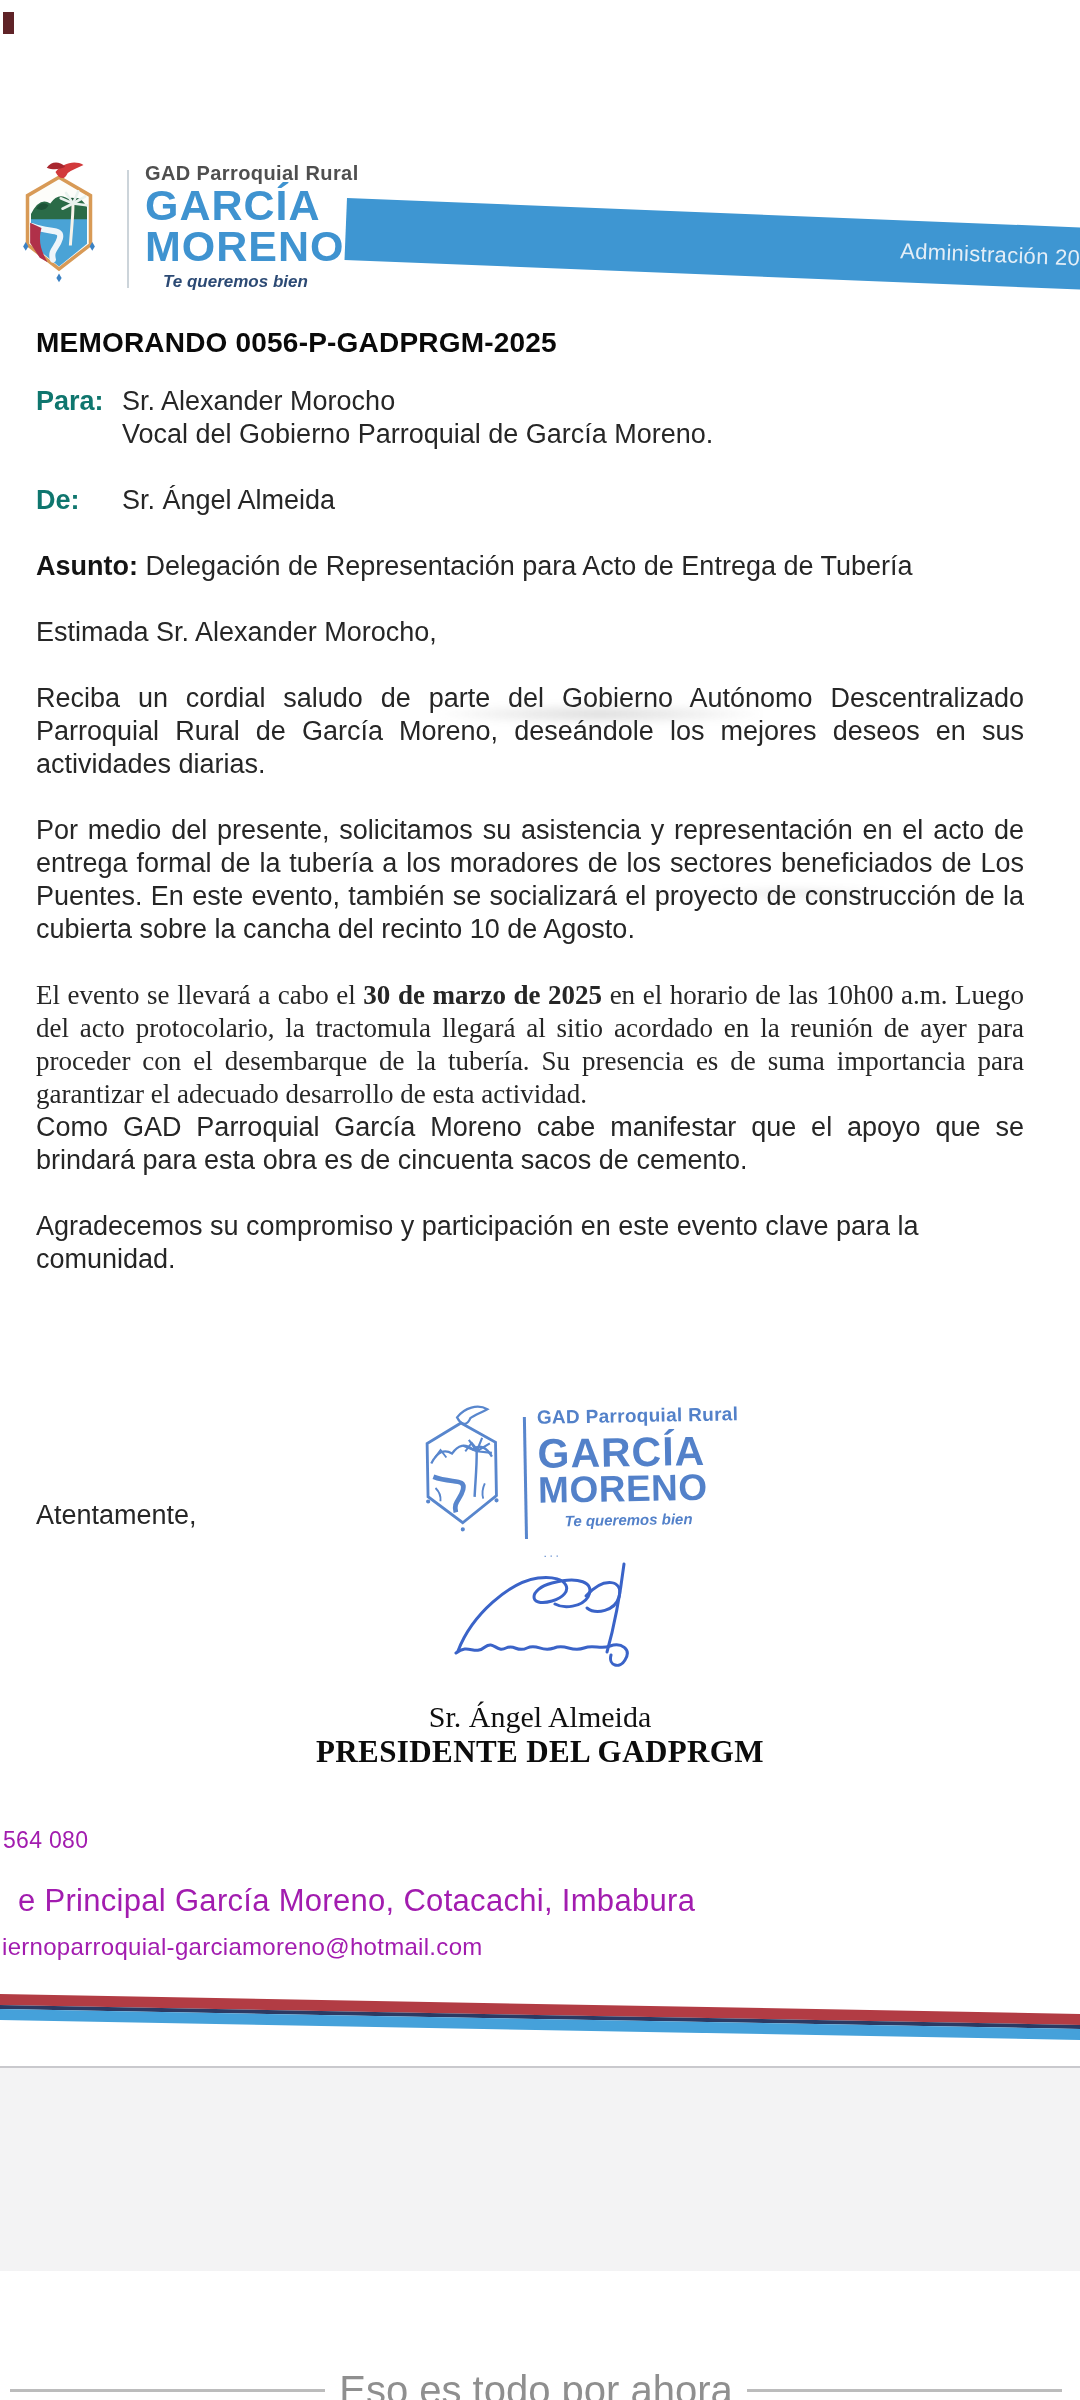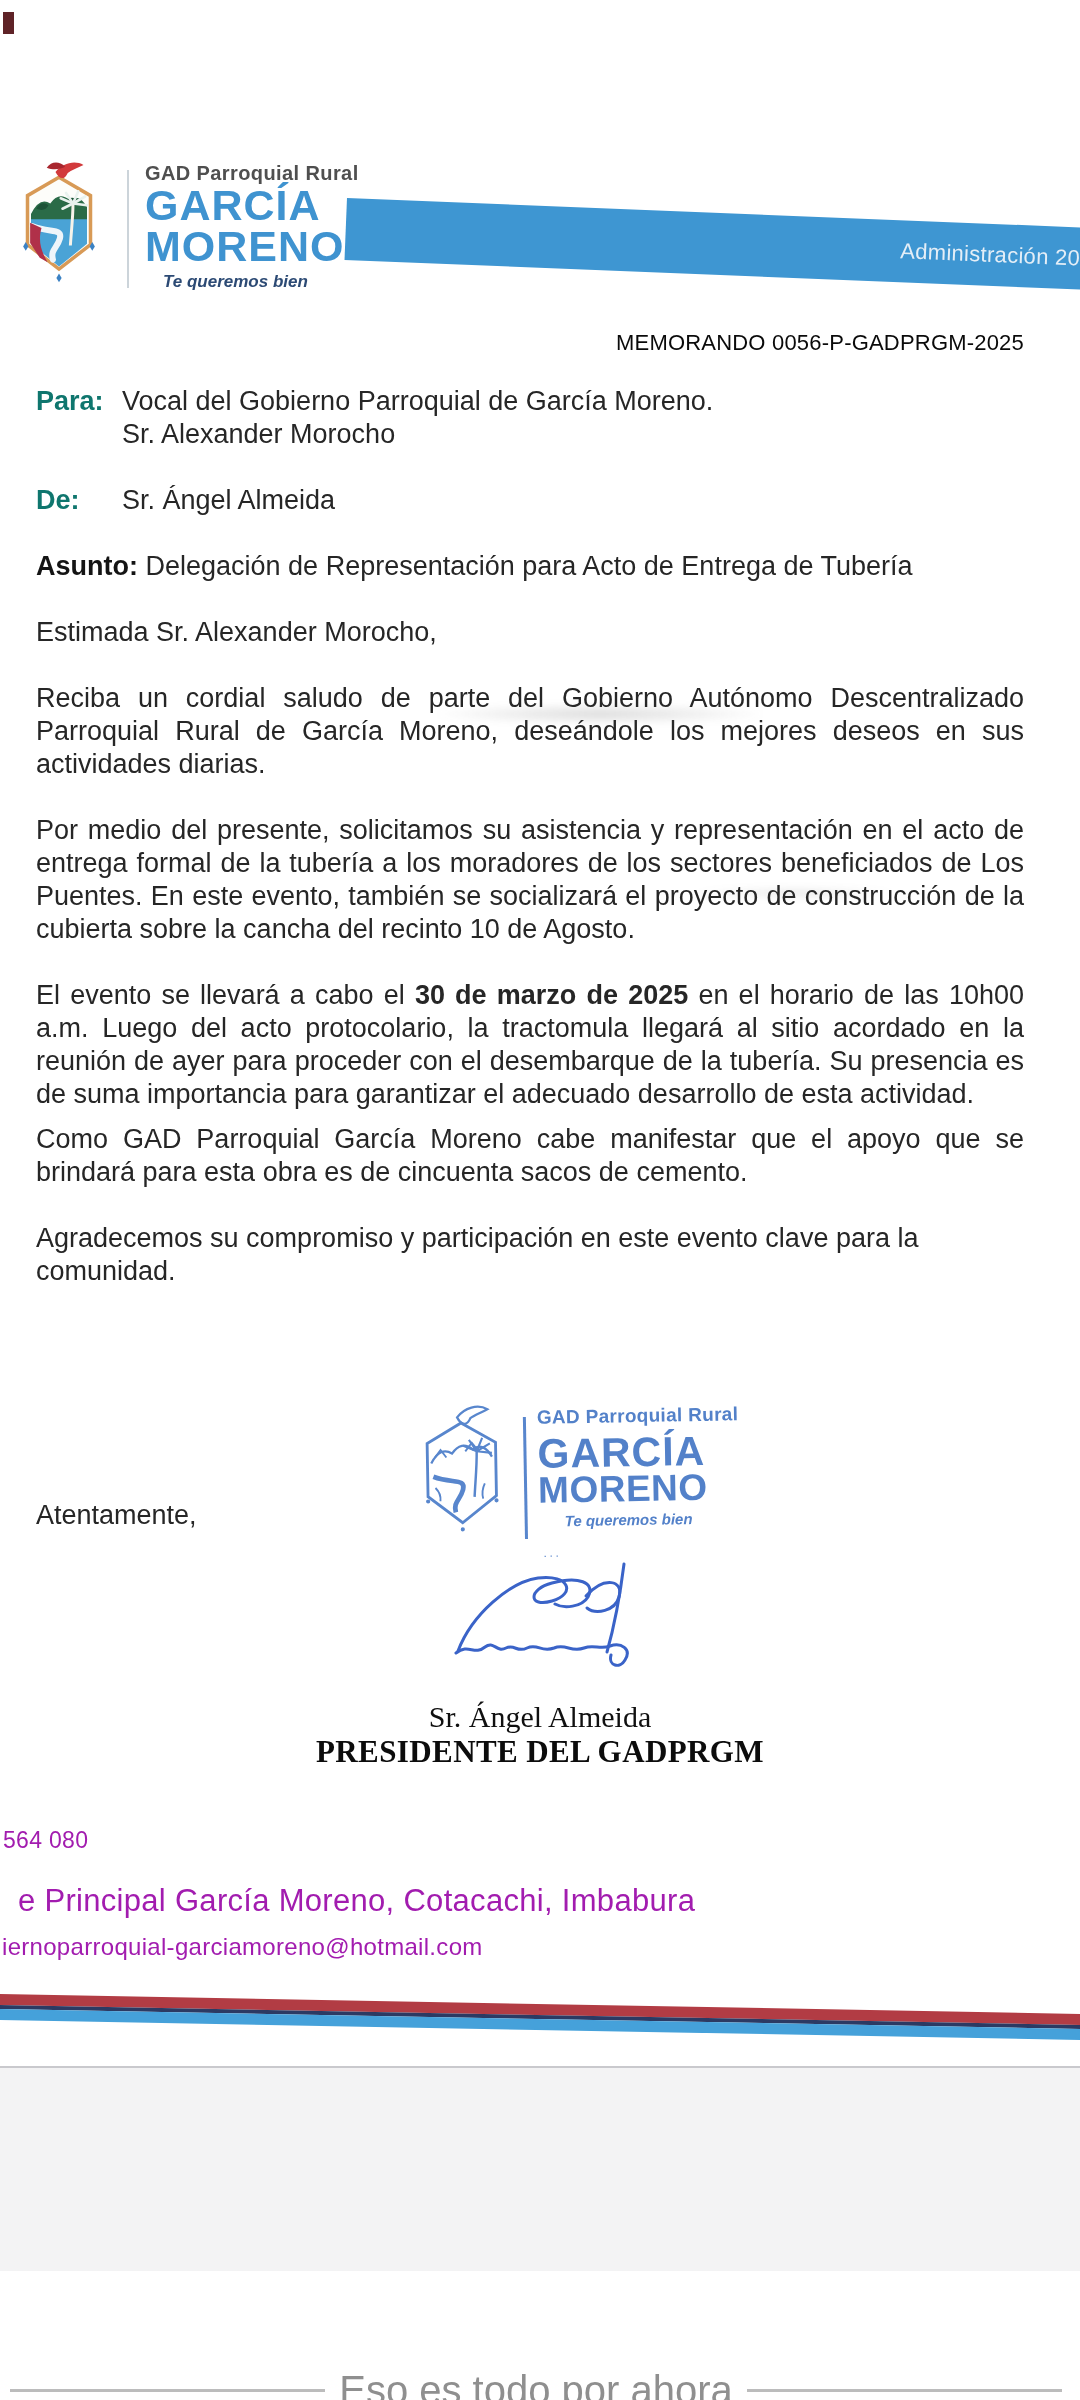--- a/index.html
+++ b/index.html
@@ -22,30 +22,30 @@
   .logo-tag{font-size:17px;font-style:italic;font-weight:700;color:#2c4a74;margin-top:5px;padding-left:18px;}
 
   
   #banner{left:347px;top:198px;width:745px;height:62px;background:#3e96d2;
     transform:rotate(2.3deg);transform-origin:left top;
     color:#e4eef7;font-size:22px;letter-spacing:.3px;
     display:flex;align-items:center;justify-content:flex-end;padding-right:10px;box-sizing:border-box;}
 
   
   #doc{left:36px;top:326px;width:988px;font-size:27px;line-height:33px;color:#262626;}
-  #memo-title{font-size:22px;font-weight:400;color:#0a0a0a;text-align:right;letter-spacing:.2px;margin:0 0 26px 0;}
+  #memo-title{font-size:28px;font-weight:700;color:#0a0a0a;text-align:left;letter-spacing:.2px;margin:0 0 26px 0;}
   .frow{display:flex;margin-bottom:33px;}
   .flabel{font-weight:700;color:#0f766e;width:86px;flex:0 0 86px;}
   .fval{flex:1;}
   .fline{display:block;}
   .inline-field{margin-bottom:33px;}
   .inline-field b{color:#141414;}
   p.body{margin:0 0 33px 0;}
   p.just{text-align:justify;}
-  p.nogap{margin-bottom:12px;}
+  p.nogap{margin-bottom:0;font-family:Liberation Serif, serif;}
   .smudge1{left:430px;top:703px;width:340px;height:22px;border-radius:50%;
     background:radial-gradient(ellipse at center,rgba(80,80,80,.20),rgba(80,80,80,0) 70%);filter:blur(3px);}
   .smudge2{left:690px;top:886px;width:210px;height:14px;border-radius:50%;
     background:radial-gradient(ellipse at center,rgba(80,80,80,.12),rgba(80,80,80,0) 70%);filter:blur(3px);}
 
   
   #stamp{left:412px;top:1396px;width:340px;height:170px;transform:rotate(-1deg);opacity:.92;}
   #stamp-emblem{left:0;top:4px;}
   #stamp-divider{left:112px;top:20px;width:2.5px;height:122px;background:#4a7cc9;}
   #stamp-text{left:126px;top:10px;width:214px;color:#4577c5;}
@@ -126,22 +126,22 @@
 <div class="abs" id="banner">
   <span>Administración 20</span>
 </div>
 
 <div class="abs" id="doc">
   <h1 id="memo-title">MEMORANDO 0056-P-GADPRGM-2025</h1>
 
   <div class="frow">
     <span class="flabel">Para:</span>
     <span class="fval">
+      <span class="fline">Sr. Alexander Morocho</span>
       <span class="fline">Vocal del Gobierno Parroquial de García Moreno.</span>
-      <span class="fline">Sr. Alexander Morocho</span>
     </span>
   </div>
 
   <div class="frow">
     <span class="flabel">De:</span>
     <span class="fval">
       <span class="fline">Sr. Ángel Almeida</span>
     </span>
   </div>
 

